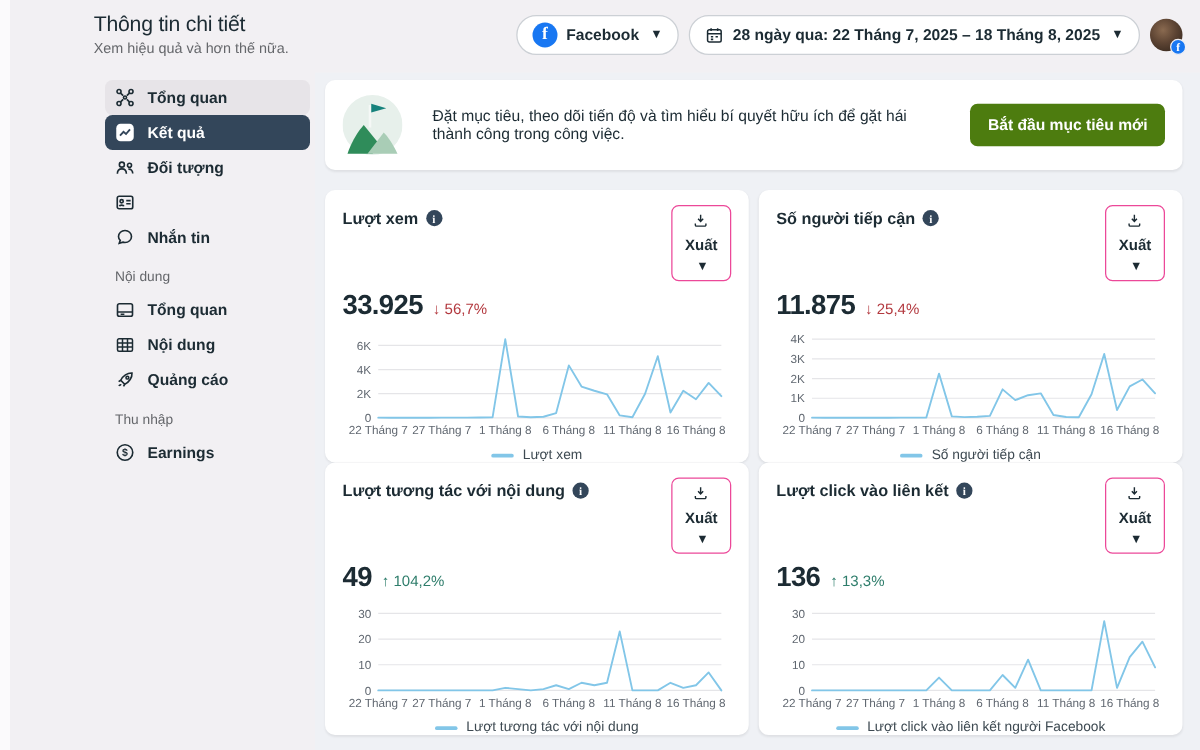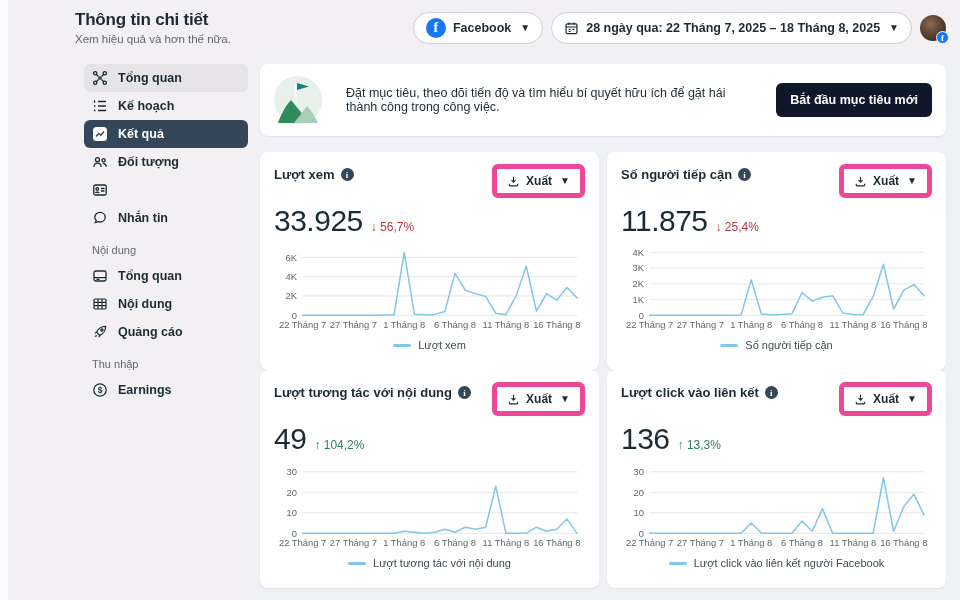--- a/index.html
+++ b/index.html
@@ -8,21 +8,21 @@
   body{
     width:960px; height:600px; position:relative; overflow:hidden;
     background:#F2F0F3; font-family:"Liberation Sans", sans-serif; color:var(--ink);
   }
   .left-edge{ position:absolute; left:0; top:0; width:8px; height:600px; background:#FBFAFC; }
   .main-bg{ position:absolute; left:252px; top:58px; right:0; bottom:0; background:#EFF1F5; }
 
   
   .app-header{ position:absolute; left:8px; top:0; right:0; height:58px; }
   .title-block{ position:absolute; left:67px; top:10px; }
-  .page-title{ font-size:17px; font-weight:700; letter-spacing:-0.2px; }
+  .page-title{ font-size:17px; font-weight:400; letter-spacing:-0.2px; }
   .page-subtitle{ font-size:11.5px; color:var(--muted); margin-top:3px; }
   .header-controls{ position:absolute; right:14px; top:12px; display:flex; align-items:center; gap:8px; }
   .pill{
     display:flex; align-items:center; gap:7px; height:32px; padding:0 12px;
     background:#fff; border:1px solid #CCD0D5; border-radius:17px;
     font-size:12.5px; font-weight:700; color:var(--ink); cursor:pointer;
   }
   .caret{ font-size:10px; line-height:1; margin-left:2px; }
   .fb-logo{
     width:20px; height:20px; border-radius:50%; background:#1877F2; color:#fff;
@@ -51,44 +51,45 @@
 
   
   .main{ position:absolute; left:260px; top:64px; width:686px; }
   .banner{
     height:72px; background:#fff; border-radius:8px; box-shadow:0 1px 2px rgba(0,0,0,.07);
     display:flex; align-items:center; gap:24px; padding:0 14px;
   }
   .goal-art{ width:48px; height:48px; flex:0 0 48px; }
   .banner-text{ flex:1; font-size:12.5px; color:var(--ink); padding-right:8px; }
   .primary-btn{
-    background:#0f172a; color:#fff; border:none; border-radius:6px; height:34px;
+    background:#4d7c0f; color:#fff; border:none; border-radius:6px; height:34px;
     padding:0 14px; font-size:12.5px; font-weight:700; cursor:pointer; font-family:"Liberation Sans",sans-serif;
   }
 
   .cards{ margin-top:16px; display:grid; grid-template-columns:1fr 1fr; gap:0 8px; }
   .card{
     background:#fff; border-radius:8px; box-shadow:0 1px 2px rgba(0,0,0,.07);
     height:218px; padding:12px 14px;
   }
   .card-head{ display:flex; align-items:flex-start; justify-content:space-between; }
   .card-title{ font-size:13px; font-weight:700; display:flex; align-items:center; gap:6px; margin-top:3px; }
   .info-dot{
     width:13px; height:13px; border-radius:50%; background:var(--selbg); color:#fff;
     font-size:9px; font-weight:700; display:inline-flex; align-items:center; justify-content:center; cursor:pointer;
     font-family:"Liberation Serif", serif;
   }
   .export-btn{
-    display:flex; align-items:center; gap:6px; background:#fff; border:5px solid #ec4899;
+    display:flex; align-items:center; gap:6px; background:#fff; border:1px solid #ec4899;
     border-radius:6px; padding:5px 10px; font-size:12px; font-weight:700; color:var(--ink); cursor:pointer;
     font-family:"Liberation Sans",sans-serif;
+    flex-direction:column;
   }
   .export-btn svg{ width:13px; height:13px; }
   .metric-row{ display:flex; align-items:baseline; gap:8px; margin-top:6px; }
-  .metric-value{ font-size:30px; font-weight:400; letter-spacing:-0.5px; }
+  .metric-value{ font-size:22px; font-weight:700; letter-spacing:-0.5px; }
   .metric-change{ font-size:12px; font-weight:400; }
   .metric-change.down{ color:#B3393F; }
   .metric-change.up{ color:#2E7D6B; }
   .chart-svg{ width:311px; height:94px; display:block; margin-top:4px; }
   .ytick,.xtick{ font-size:10px; fill:#606770; font-family:"Liberation Sans",sans-serif; }
   .legend{ display:flex; align-items:center; justify-content:center; gap:7px; margin-top:3px; }
   .legend-swatch{ width:18px; height:3px; border-radius:2px; background:var(--line); }
   .legend-label{ font-size:11px; color:#3E4A52; }
 </style>
 </head>
@@ -134,30 +135,20 @@
             <circle cx="3.2" cy="3.2" r="1.6"></circle>
             <circle cx="12.8" cy="3.2" r="1.6"></circle>
             <circle cx="3.2" cy="12.8" r="1.6"></circle>
             <circle cx="12.8" cy="12.8" r="1.6"></circle>
             <path d="M4.5 4.5 6.5 6.5 M11.5 4.5 9.5 6.5 M4.5 11.5 6.5 9.5 M11.5 11.5 9.5 9.5"></path>
             <circle cx="8" cy="8" r="1.2"></circle>
           </g>
         </svg>
       </span>
     <span>Tổng quan</span>
-  </div>
-  <div class="side-item">
-    <span class="icn">
-        <svg viewBox="0 0 16 16">
-          <g fill="none" stroke="currentColor" stroke-width="1.3">
-            <path d="M6 3.5 H14 M6 8 H14 M6 12.5 H14 M2.5 2.3 V4.7 M2 8 H3.5 M2 12.5 H3.5"></path>
-          </g>
-        </svg>
-      </span>
-    <span>Kế hoạch</span>
   </div>
   <div class="side-item selected">
     <span class="icn">
         <svg viewBox="0 0 16 16">
           <rect x="1" y="1" width="14" height="14" rx="3.5" fill="#fff"></rect>
           <path class="results-line" d="M4 10.5 L6.8 7.5 L8.8 9.2 L12 5.5" fill="none" stroke-width="1.5"></path>
         </svg>
       </span>
     <span>Kết quả</span>
   </div>

